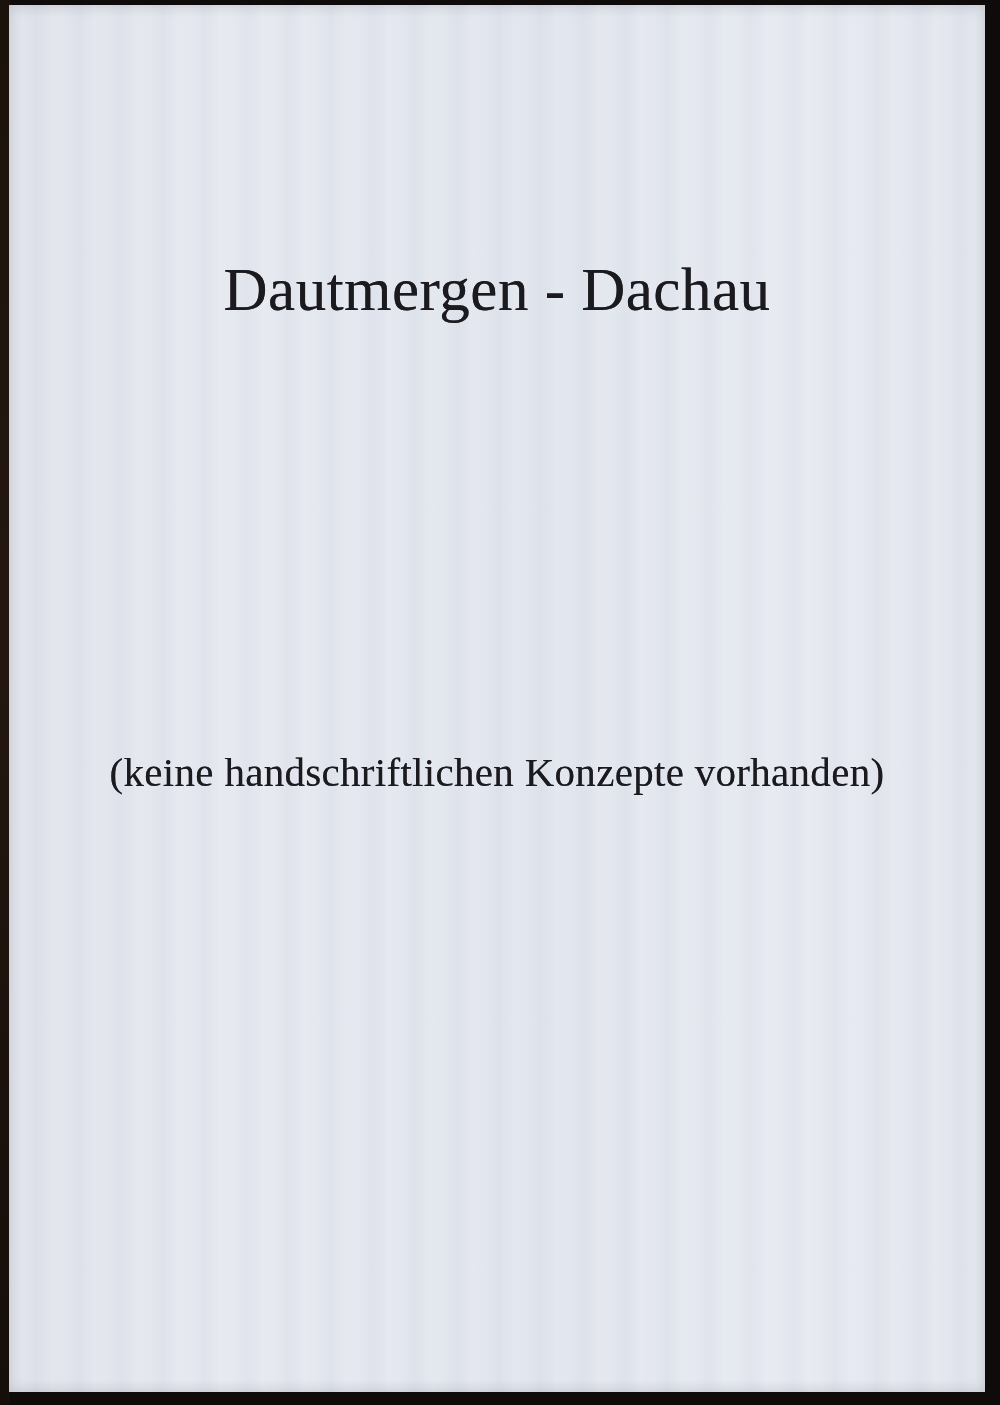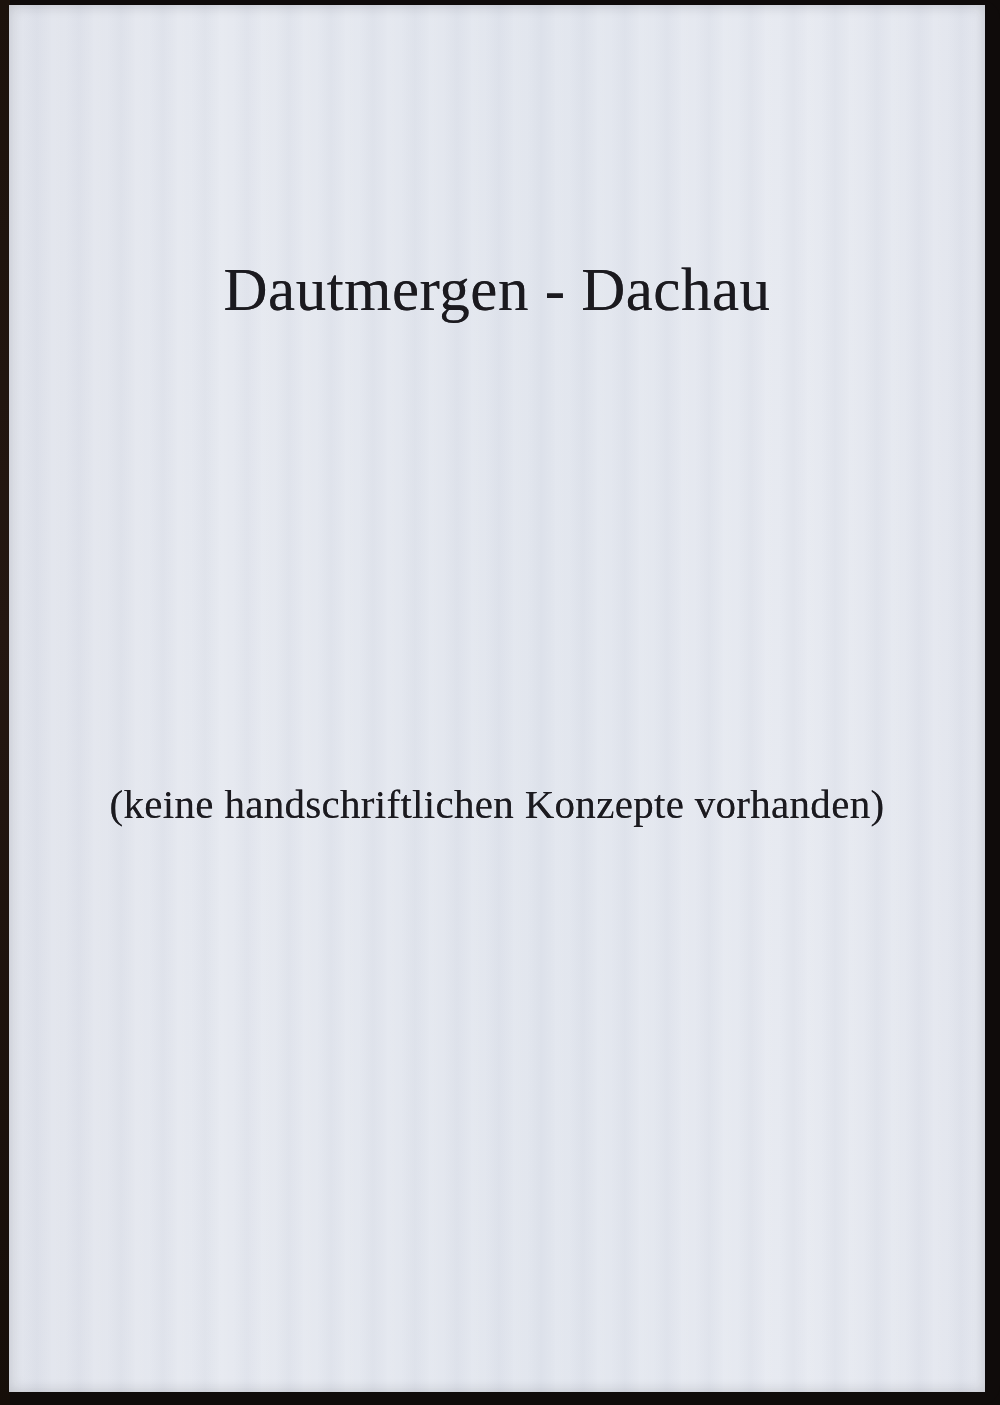--- a/index.html
+++ b/index.html
@@ -66,21 +66,20 @@
   .date {
     top: 386px;
     font-size: 61px;
     line-height: 1.2;
   }
   .note {
     top: 742px;
     font-size: 41px;
     line-height: 1.25;
     letter-spacing: 0.3px;
-    margin-top: 32px;
   }
 </style>
 </head>
 <body>
 
 <div class="scan">
   <div class="paper">
     <div class="line title">Dautmergen - Dachau</div>
     <div class="line note">(keine handschriftlichen Konzepte vorhanden)</div>
   </div>

